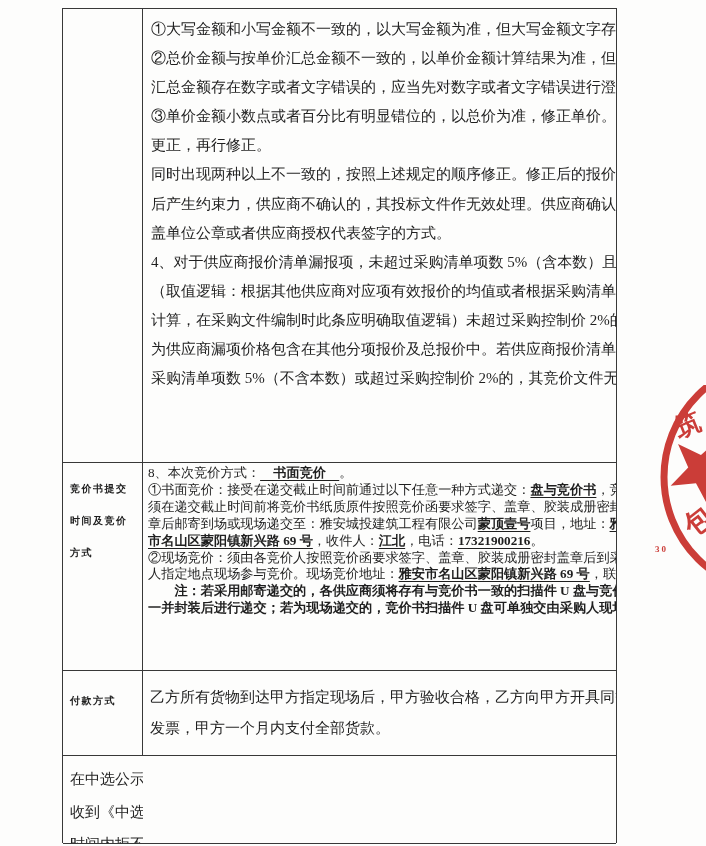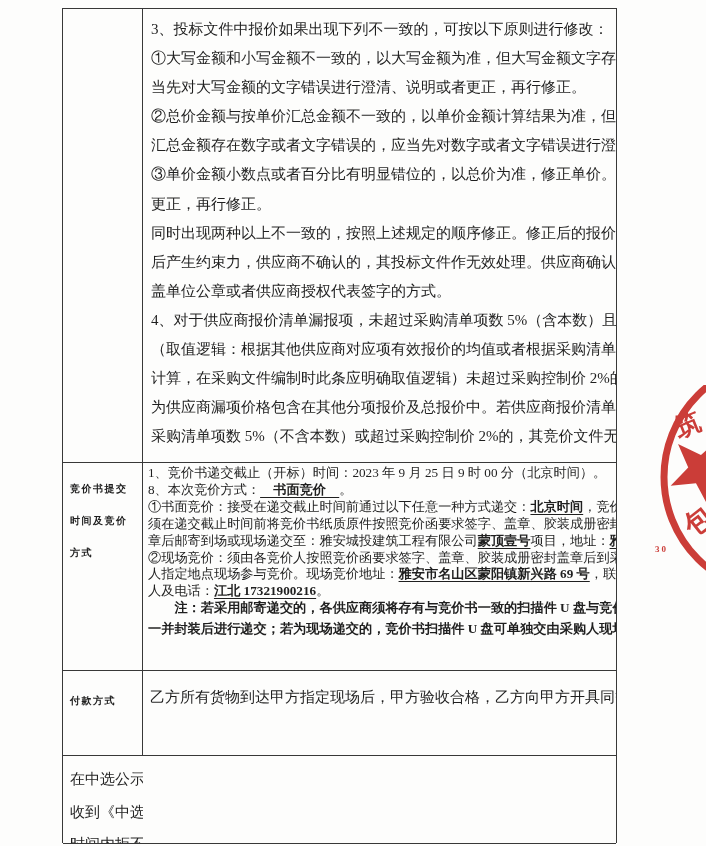--- a/index.html
+++ b/index.html
@@ -60,23 +60,21 @@
     font-weight:bold;
   }
 </style>
 </head>
 <body>
 
 <div class="doc-table">
   <div class="row r1">
     <div class="label"></div>
     <div class="content">
-        <div class="tline">3、投标文件中报价如果出现下列不一致的，可按以下原则进行修改：</div>
         <div class="tline">①大写金额和小写金额不一致的，以大写金额为准，但大写金额文字存在错误的，应</div>
-        <div class="tline">当先对大写金额的文字错误进行澄清、说明或者更正，再行修正。</div>
         <div class="tline">②总价金额与按单价汇总金额不一致的，以单价金额计算结果为准，但单价或者单价</div>
         <div class="tline">汇总金额存在数字或者文字错误的，应当先对数字或者文字错误进行澄清、说明或者</div>
         <div class="tline">③单价金额小数点或者百分比有明显错位的，以总价为准，修正单价。</div>
         <div class="tline">更正，再行修正。</div>
         <div class="tline">同时出现两种以上不一致的，按照上述规定的顺序修正。修正后的报价经供应商确认</div>
         <div class="tline">后产生约束力，供应商不确认的，其投标文件作无效处理。供应商确认采取书面且加</div>
         <div class="tline">盖单位公章或者供应商授权代表签字的方式。</div>
         <div class="tline">4、对于供应商报价清单漏报项，未超过采购清单项数 5%（含本数）且缺项累计金额</div>
         <div class="tline">（取值逻辑：根据其他供应商对应项有效报价的均值或者根据采购清单控制单价取值</div>
         <div class="tline">计算，在采购文件编制时此条应明确取值逻辑）未超过采购控制价 2%的，采购人视</div>
@@ -84,38 +82,38 @@
         <div class="tline">采购清单项数 5%（不含本数）或超过采购控制价 2%的，其竞价文件无效。</div>
       </div>
   </div>
   <div class="row r2">
     <div class="label">
         <div class="tline">竞价书提交</div>
         <div class="tline">时间及竞价</div>
         <div class="tline">方式</div>
       </div>
     <div class="content">
-        <div class="tline">1、竞价书递交截止（开标）时间：2023 年 9 月 25 日 9 时 00 分（北京时间）。</div>
         <div class="tline"><span>8、本次竞价方式：</span><span class="u">　书面竞价　</span><span>。</span></div>
-        <div class="tline"><span>①书面竞价：接受在递交截止时间前通过以下任意一种方式递交：</span><span class="u">北京时间</span><span>，竞价人</span></div>
+        <div class="tline"><span>①书面竞价：接受在递交截止时间前通过以下任意一种方式递交：</span><span class="u">盘与竞价书</span><span>，竞价人</span></div>
         <div class="tline">须在递交截止时间前将竞价书纸质原件按照竞价函要求签字、盖章、胶装成册密封盖</div>
         <div class="tline"><span>章后邮寄到场或现场递交至：雅安城投建筑工程有限公司</span><span class="u">蒙顶壹号</span><span>项目，地址：</span><span class="u">雅安</span></div>
+        <div class="tline"><span class="u">市名山区蒙阳镇新兴路 69 号</span><span>，收件人：</span><span class="u">江北</span><span>，电话：</span><span class="u">17321900216</span><span>。</span></div>
         <div class="tline">②现场竞价：须由各竞价人按照竞价函要求签字、盖章、胶装成册密封盖章后到采购</div>
         <div class="tline"><span>人指定地点现场参与竞价。现场竞价地址：</span><span class="u">雅安市名山区蒙阳镇新兴路 69 号</span><span>，联系</span></div>
-        <div class="tline"><span>人及电话：</span><span class="u">江北 17321900216</span><span>。</span></div>
         <div class="tline"><span class="b">　　注：若采用邮寄递交的，各供应商须将存有与竞价书一致的扫描件 U 盘与竞价书</span></div>
         <div class="tline"><span class="b">一并封装后进行递交；若为现场递交的，竞价书扫描件 U 盘可单独交由采购人现场拷</span></div>
       </div>
   </div>
   <div class="row r3">
     <div class="label">
         <div class="tline">付款方式</div>
       </div>
     <div class="content">
         <div class="tline">乙方所有货物到达甲方指定现场后，甲方验收合格，乙方向甲方开具同等货款增值税</div>
+        <div class="tline">发票，甲方一个月内支付全部货款。</div>
       </div>
   </div>
   <div class="row r4">
     <div class="content">
         <div class="tline">在中选公示结束无异议后将《中选通知书》发给第一中选候选人。第一中选候选人在</div>
         <div class="tline">收到《中选通知书》后在规定时间内，与采购人签订合同。若第一中选候选人在规定</div>
         <div class="tline">时间内拒不签订合同或书面表示放弃此次中选，采购人将按照顺序依次函询第二、第</div>
       </div>
   </div>
 </div>

